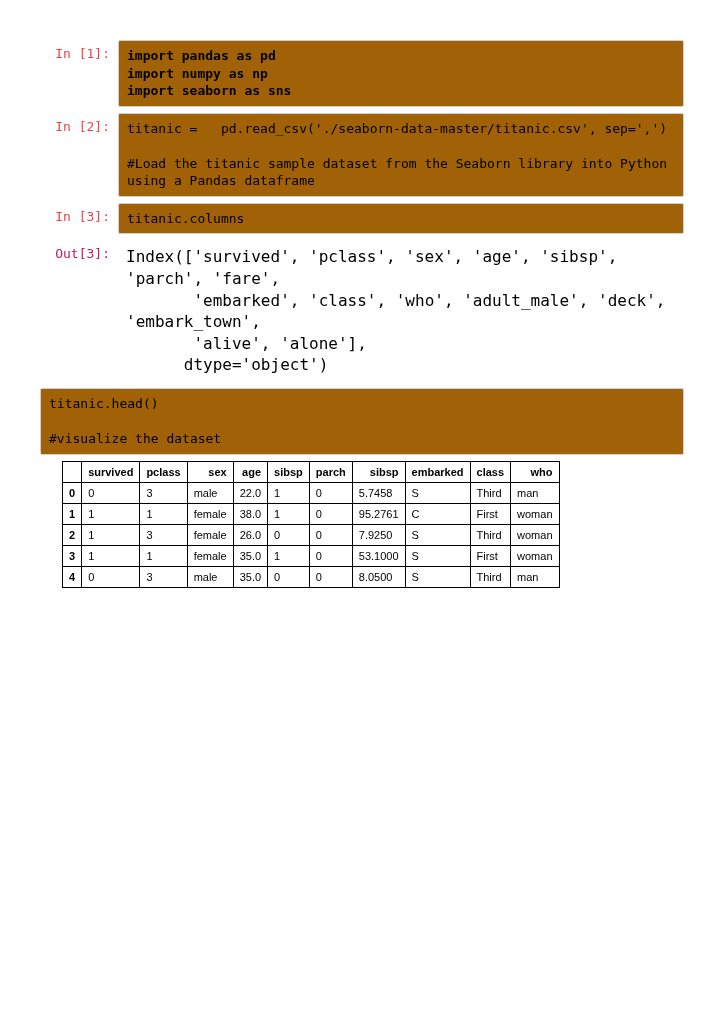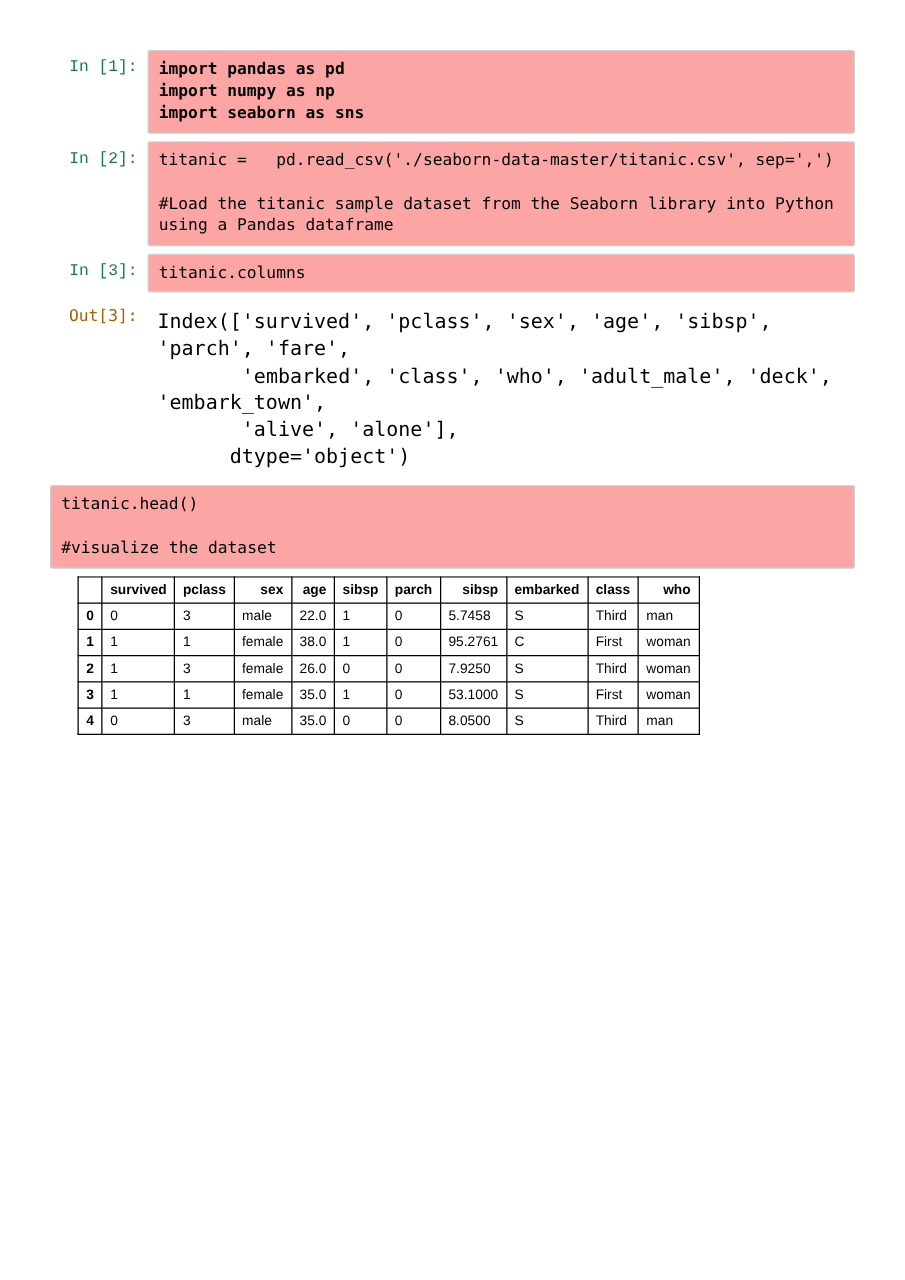--- a/index.html
+++ b/index.html
@@ -18,27 +18,27 @@
   }
   .prompt {
     width: 78px;
     min-width: 78px;
     text-align: right;
     padding: 6px 8px 6px 0;
     font-family: "Menlo", "Monaco", "Consolas", monospace;
     font-size: 13px;
     box-sizing: border-box;
   }
-  .input-prompt { color: #15803d; font-family: Liberation Mono, monospace; }
-  .output-prompt { color: #a16207; }
+  .input-prompt { color: #ef4444; }
+  .output-prompt { color: #be185d; }
   .input-area {
     flex: 1;
     border: 1px solid #cfcfcf;
     border-radius: 2px;
-    background: #fca5a5;
+    background: #a16207;
     padding: 6px 8px;
     font-family: "Menlo", "Monaco", "Consolas", monospace;
     font-size: 13px;
     line-height: 1.35;
     white-space: pre-wrap;
     word-break: break-word;
     overflow: hidden;
   }
   .output-area {
     flex: 1;

